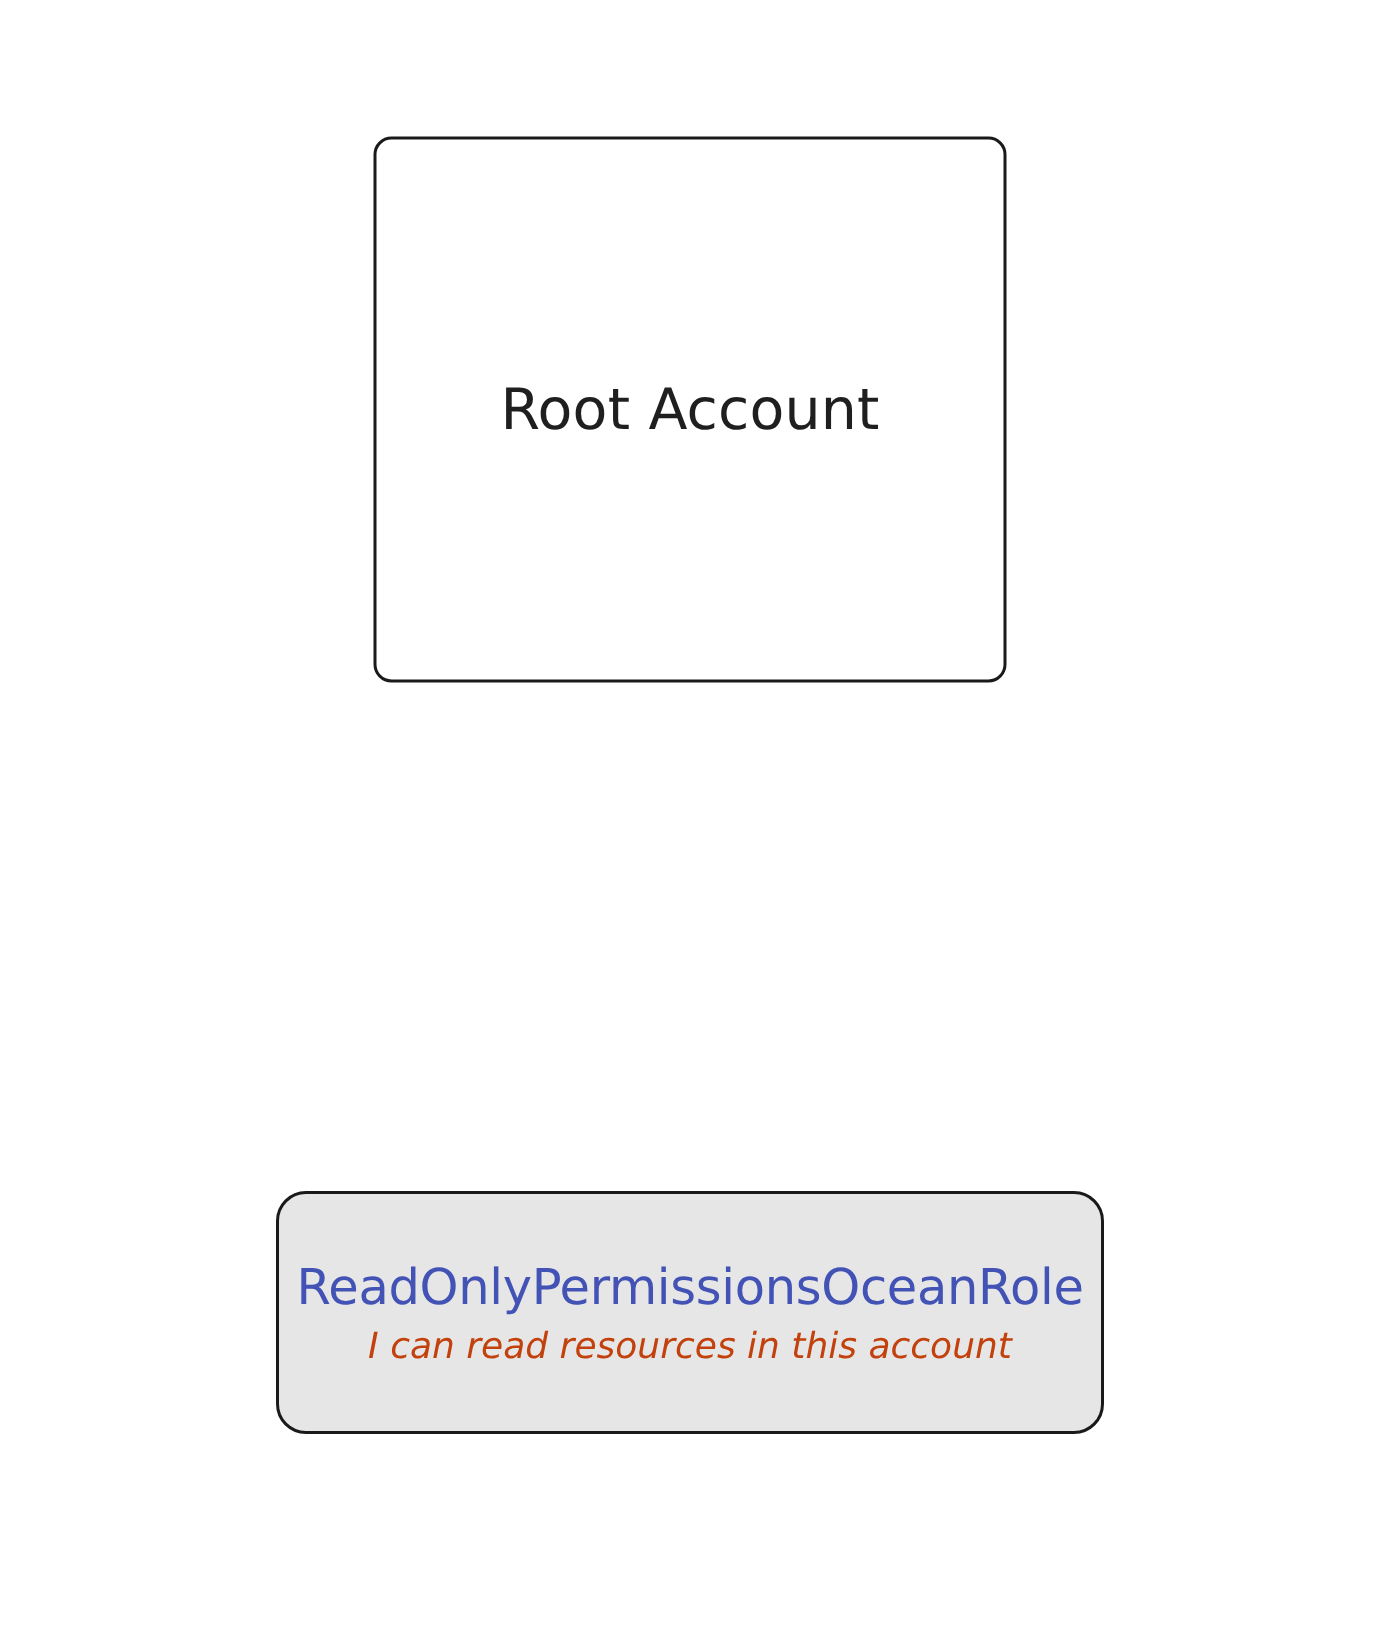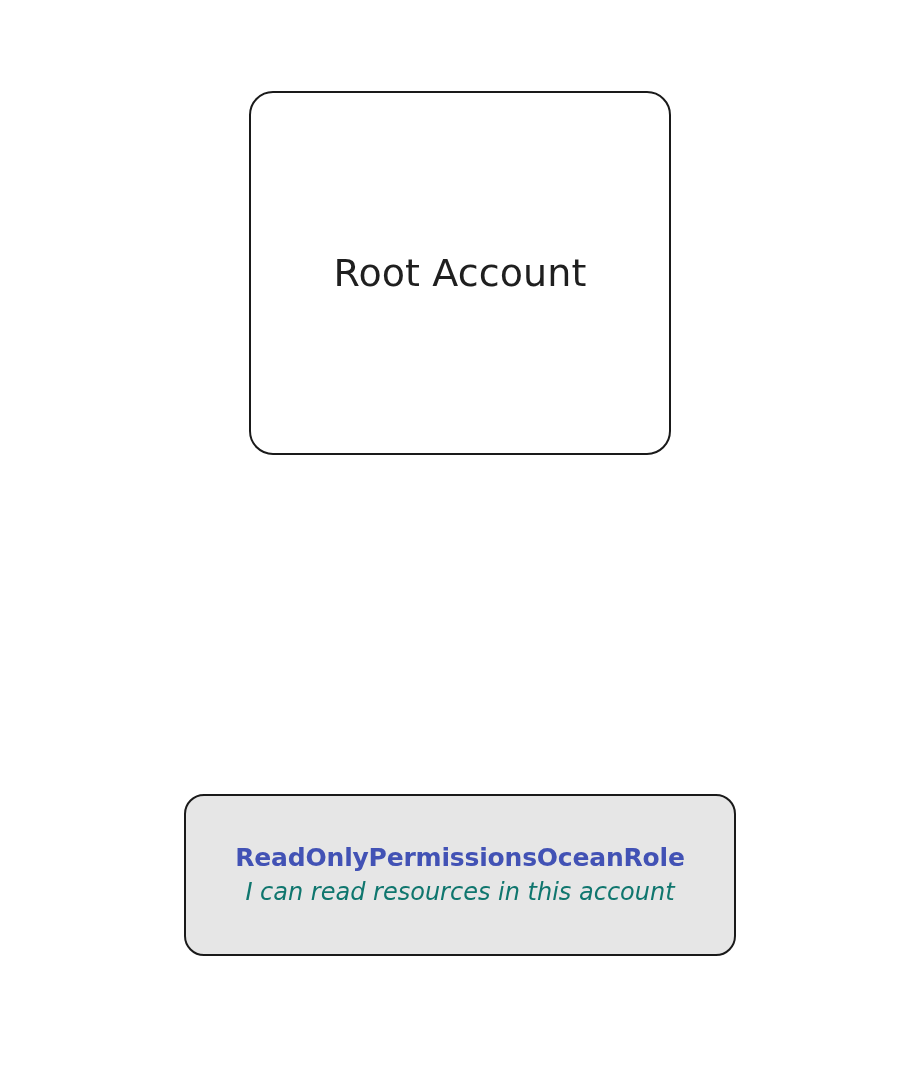--- a/index.html
+++ b/index.html
@@ -19,21 +19,21 @@
     height: 1092px;
     background: #ffffff;
   }
 
   
   .account-box {
     position: absolute;
     box-sizing: border-box;
     background: #ffffff;
     border: 2px solid #1a1a1a;
-    border-radius: 24px;
+    border-radius: 12px;
     display: flex;
     align-items: center;
     justify-content: center;
     text-align: center;
   }
   .account-label {
     font-family: "DejaVu Sans", sans-serif;
     font-size: 38px;
     font-weight: 400;
     line-height: 1.6;
@@ -75,34 +75,34 @@
     border: 2px solid #1a1a1a;
     border-radius: 20px;
     display: flex;
     flex-direction: column;
     align-items: center;
     justify-content: center;
     z-index: 5;
   }
   .role-name {
     font-family: "DejaVu Sans", sans-serif;
-    font-size: 25px;
-    font-weight: 700;
+    font-size: 33px;
+    font-weight: 400;
     color: #4252b5;
     letter-spacing: -0.2px;
     line-height: 1.25;
     text-align: center;
     white-space: nowrap;
   }
   .role-desc {
     font-family: "DejaVu Sans", sans-serif;
     font-size: 24px;
     font-style: italic;
     font-weight: 400;
-    color: #0f766e;
+    color: #c2410c;
     line-height: 1.3;
     text-align: center;
     white-space: nowrap;
     margin-top: 4px;
   }
 </style>
 </head>
 <body>
 
 <div id="canvas">

